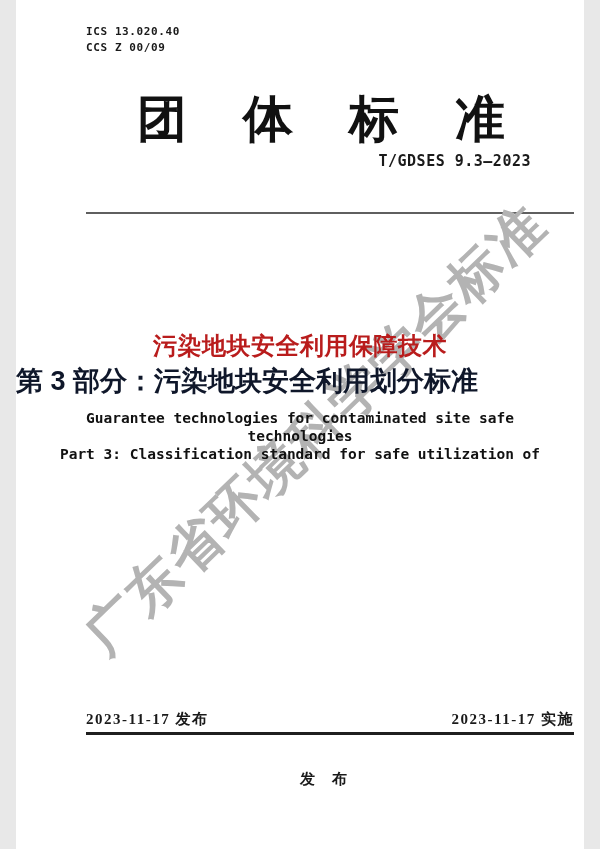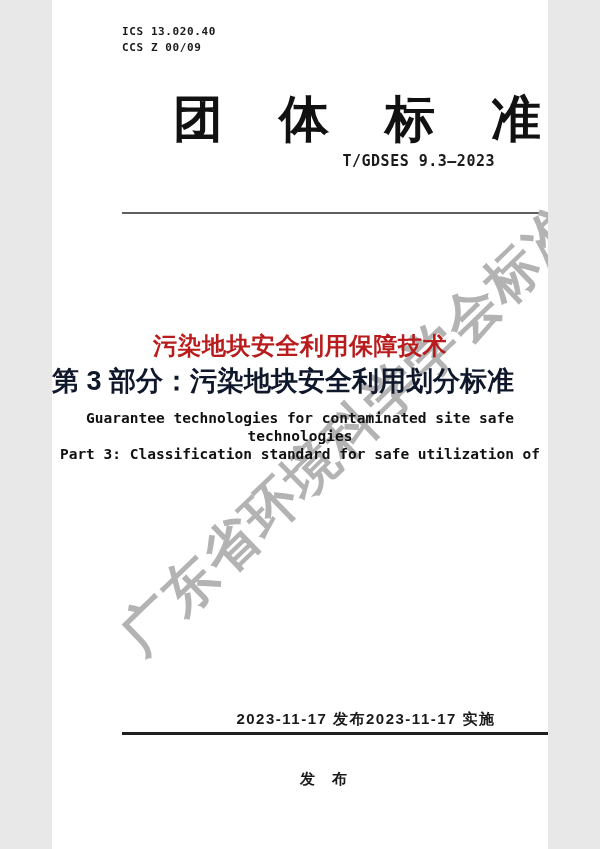--- a/index.html
+++ b/index.html
@@ -1,19 +1,19 @@
 <!DOCTYPE html>
 <html><head>
 <meta charset="utf-8">
 <style>
   * { margin: 0; padding: 0; box-sizing: border-box; }
   html, body { background: #e8e8e8; }
   .page {
     position: relative;
-    width: 496px;
+    width: 568px;
     height: 849px;
     margin: 0 auto;
     background: #ffffff;
     overflow: hidden;
     font-family: "Liberation Sans", sans-serif;
     color: #1a1a1a;
   }
 
   
   .meta-block {
@@ -107,24 +107,25 @@
     color: #111;
   }
 
   
   .dates-row {
     position: absolute;
     left: 70px;
     top: 710px;
     width: 488px;
     display: flex;
-    justify-content: center;
+    justify-content: space-between;
     font-size: 15px;
     font-weight: bold;
     letter-spacing: 1.5px;
+    font-family: Liberation Serif, serif;
   }
 
   .rule-bottom {
     position: absolute;
     left: 70px;
     top: 732px;
     width: 488px;
     height: 3px;
     background: #1f1f1f;
   }

